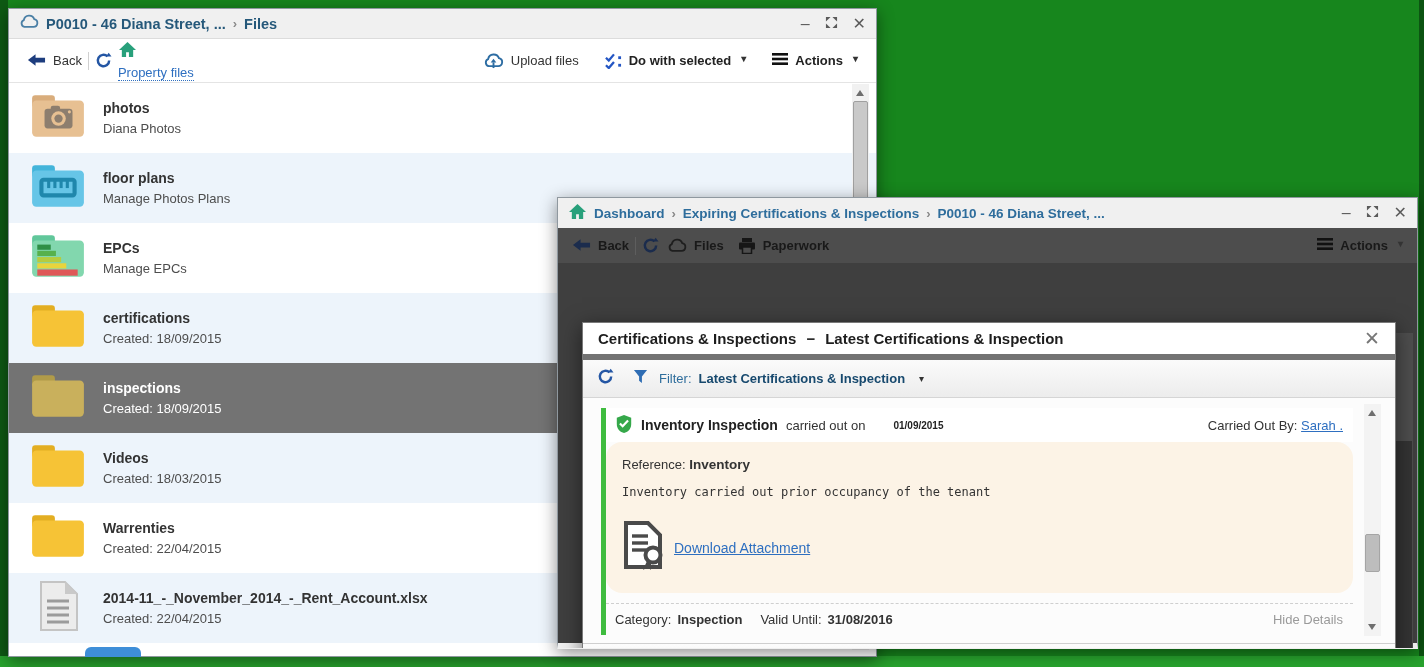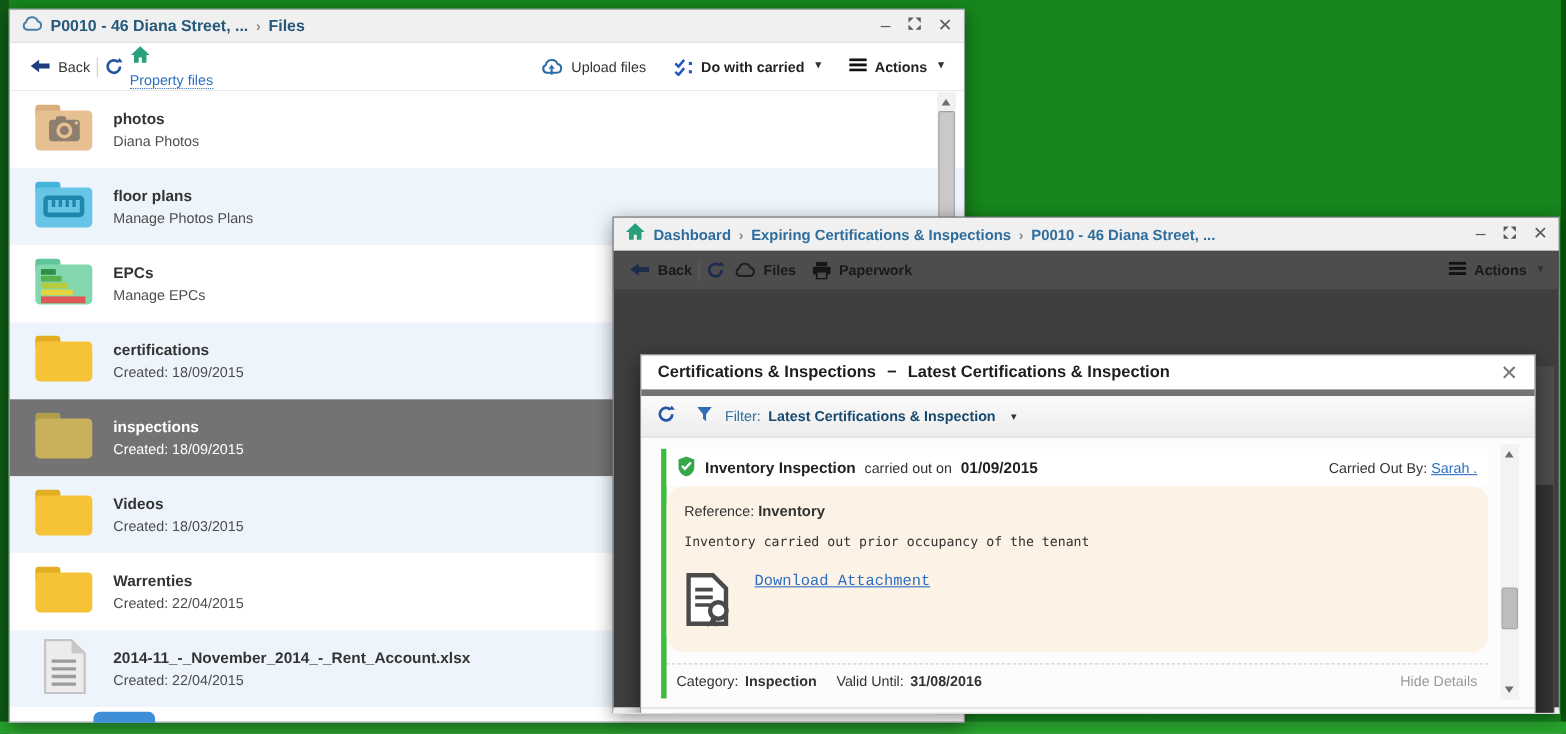--- a/index.html
+++ b/index.html
@@ -77,27 +77,27 @@
   .m-dash { font-weight:bold; font-size:15px; color:#1d1d1d; margin:0 10px; }
   .m-close { margin-left:auto; color:#777; font-size:19px; cursor:pointer; }
   .m-filter { height:38px; background:linear-gradient(#fbfbfb,#ececec); border-bottom:1px solid #d5d5d5; display:flex; align-items:center; padding:0 14px; gap:11px; }
   .filter-label { font-size:13px; color:#2e6d9c; }
   .filter-value { font-size:13px; font-weight:bold; color:#17496e; }
   .m-content { flex:1; position:relative; background:#fcfcfc; overflow:hidden; }
 
   .card { position:absolute; left:18px; top:10px; width:752px; border-left:5px solid #3fbc3f; }
   .card-head { height:34px; display:flex; align-items:center; gap:8px; padding:0 10px 0 9px; background:#fff; font-size:13px; }
   .card-title { font-weight:bold; font-size:14px; color:#222; }
-  .card-date { font-weight:bold; font-size:14px; color:#222; }
+  .card-date { font-weight:bold; font-size:10px; color:#222;margin-left:20px; }
   .card-by { margin-left:auto; font-size:13px; color:#333; }
   .card-body { background:#fcf3e6; padding:15px 16px 18px;border-radius:16px; }
   .ref-line { font-size:13px; color:#333; }
   .ref-line b { font-size:13.5px; }
   .mono-line { margin-top:13px; font-family:"DejaVu Sans Mono", monospace; font-size:12px; color:#333; }
-  .attach-row { margin-top:22px; display:flex; align-items:flex-start; gap:20px; height:54px;font-family:Liberation Mono, monospace; }
+  .attach-row { margin-top:22px; display:flex; align-items:center; gap:8px; height:54px; }
   .attach-row a { font-size:14px; }
   .card-divider { border-top:1px dashed #cfcfcf; margin-top:10px; }
   .card-foot { display:flex; align-items:center; padding:8px 10px 8px 9px; font-size:13px; color:#333; }
   .card-foot .grp { display:flex; gap:6px; align-items:baseline; margin-right:18px; }
   .hide-details { margin-left:auto; color:#9a9a9a; cursor:pointer; }
 
   .m-scroll { position:absolute; right:14px; top:6px; width:17px; height:232px; background:#f3f3f3; }
   .m-scroll .thumb { position:absolute; top:130px; left:1px; width:15px; height:38px; background:#bdbdbd; border:1px solid #a5a5a5; border-radius:2px; }
 
   .m-pagination { height:42px; background:linear-gradient(#fcfcfc,#e9e9e9); border-top:1px solid #cfcfcf; display:flex; align-items:center; padding:0 13px; font-size:13px; color:#444; }
@@ -167,21 +167,21 @@
       </span>
       <span class="tool-item bold">
         <svg width="17" height="16" viewBox="0 0 18 16">
             <g stroke="#2456c4" stroke-width="2.4" fill="none">
               <path d="M1 4.5 l3 3 l5.5-6.5"></path>
               <path d="M1 12.5 l3 3 l5.5-6.5"></path>
             </g>
             <rect x="14" y="3" width="3" height="3" fill="#2456c4"></rect>
             <rect x="14" y="11" width="3" height="3" fill="#2456c4"></rect>
           </svg>
-        <span>Do with carried</span>
+        <span>Do with selected</span>
         <span class="caret">▾</span>
       </span>
       <span class="tool-item bold">
         <svg width="16" height="12" viewBox="0 0 16 12">
             <g fill="#111">
               <rect x="0" y="0" width="16" height="2.6"></rect>
               <rect x="0" y="4.7" width="16" height="2.6"></rect>
               <rect x="0" y="9.4" width="16" height="2.6"></rect>
             </g>
           </svg>

